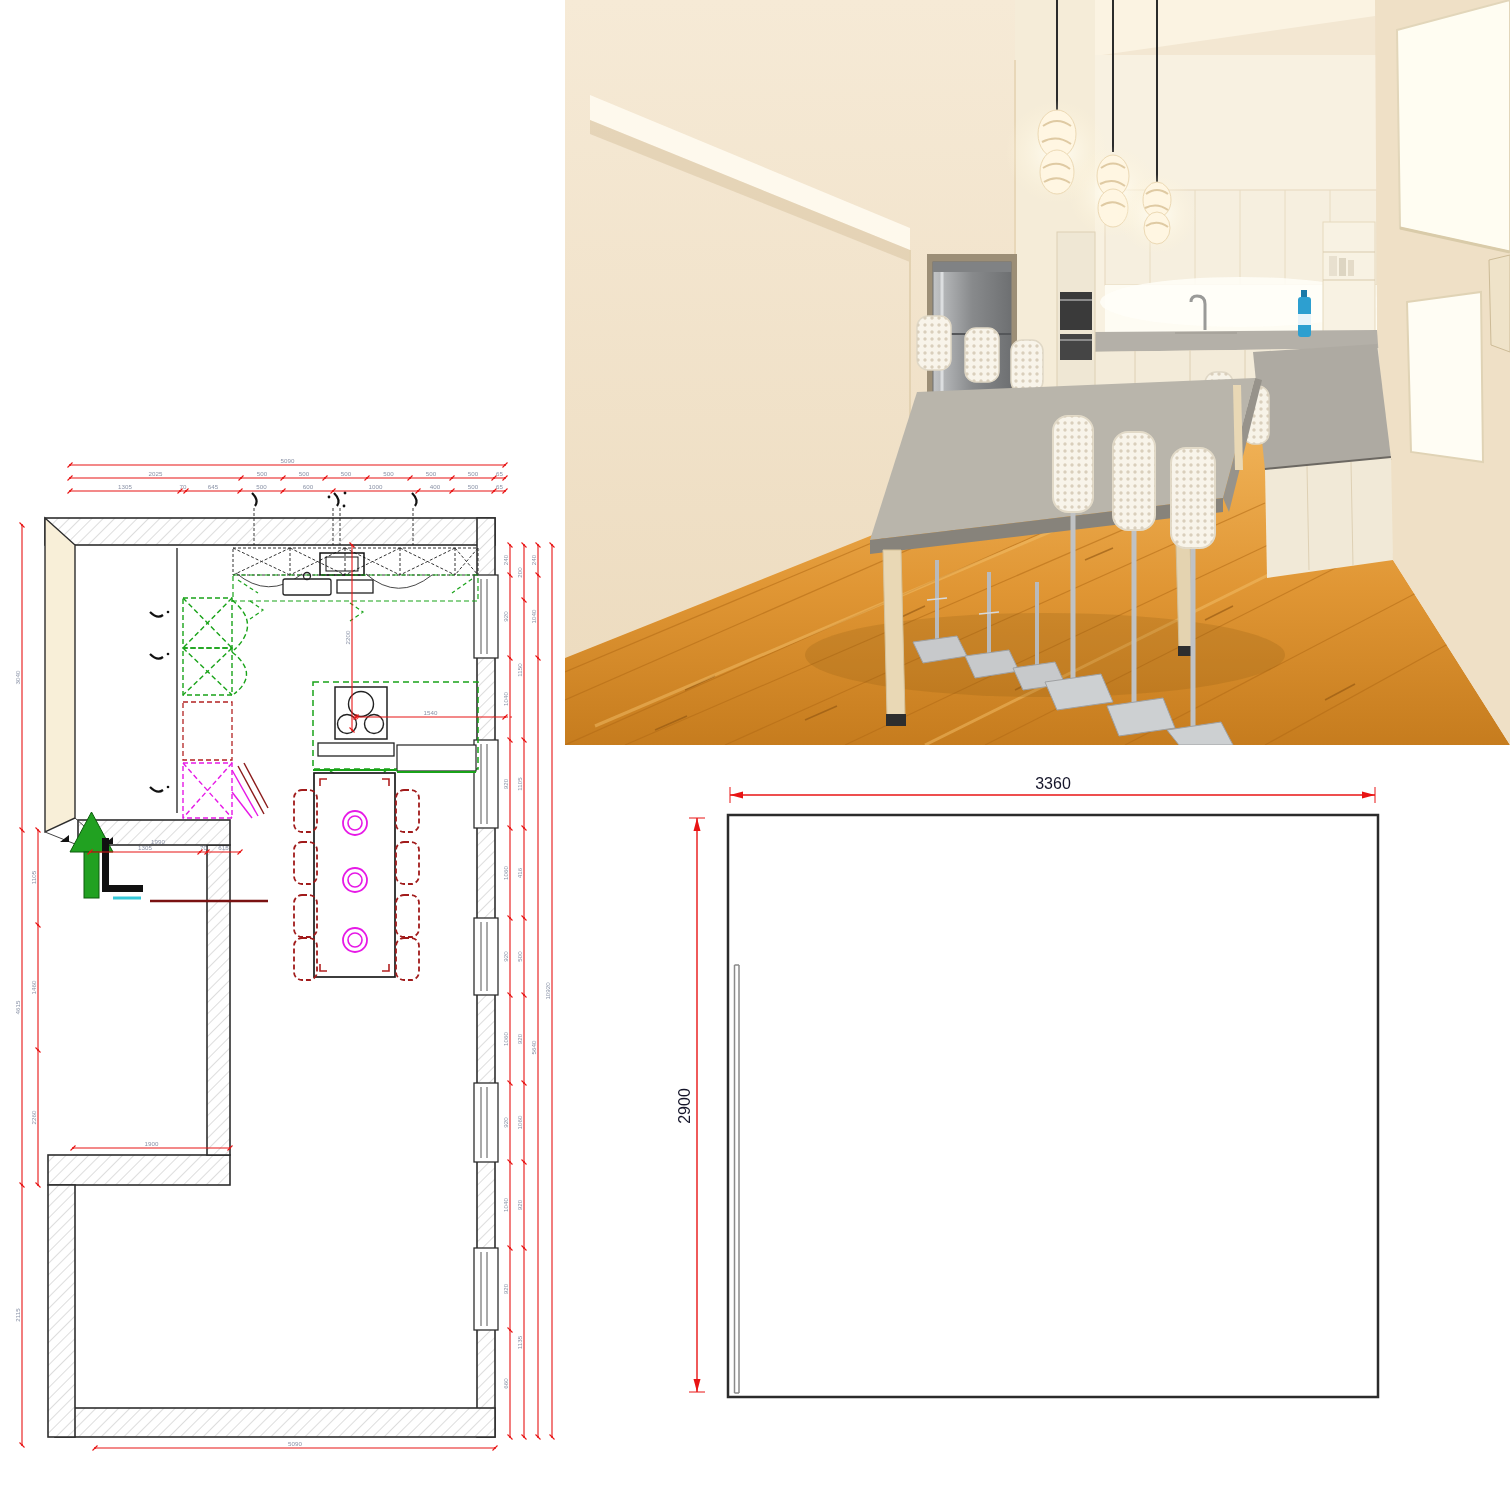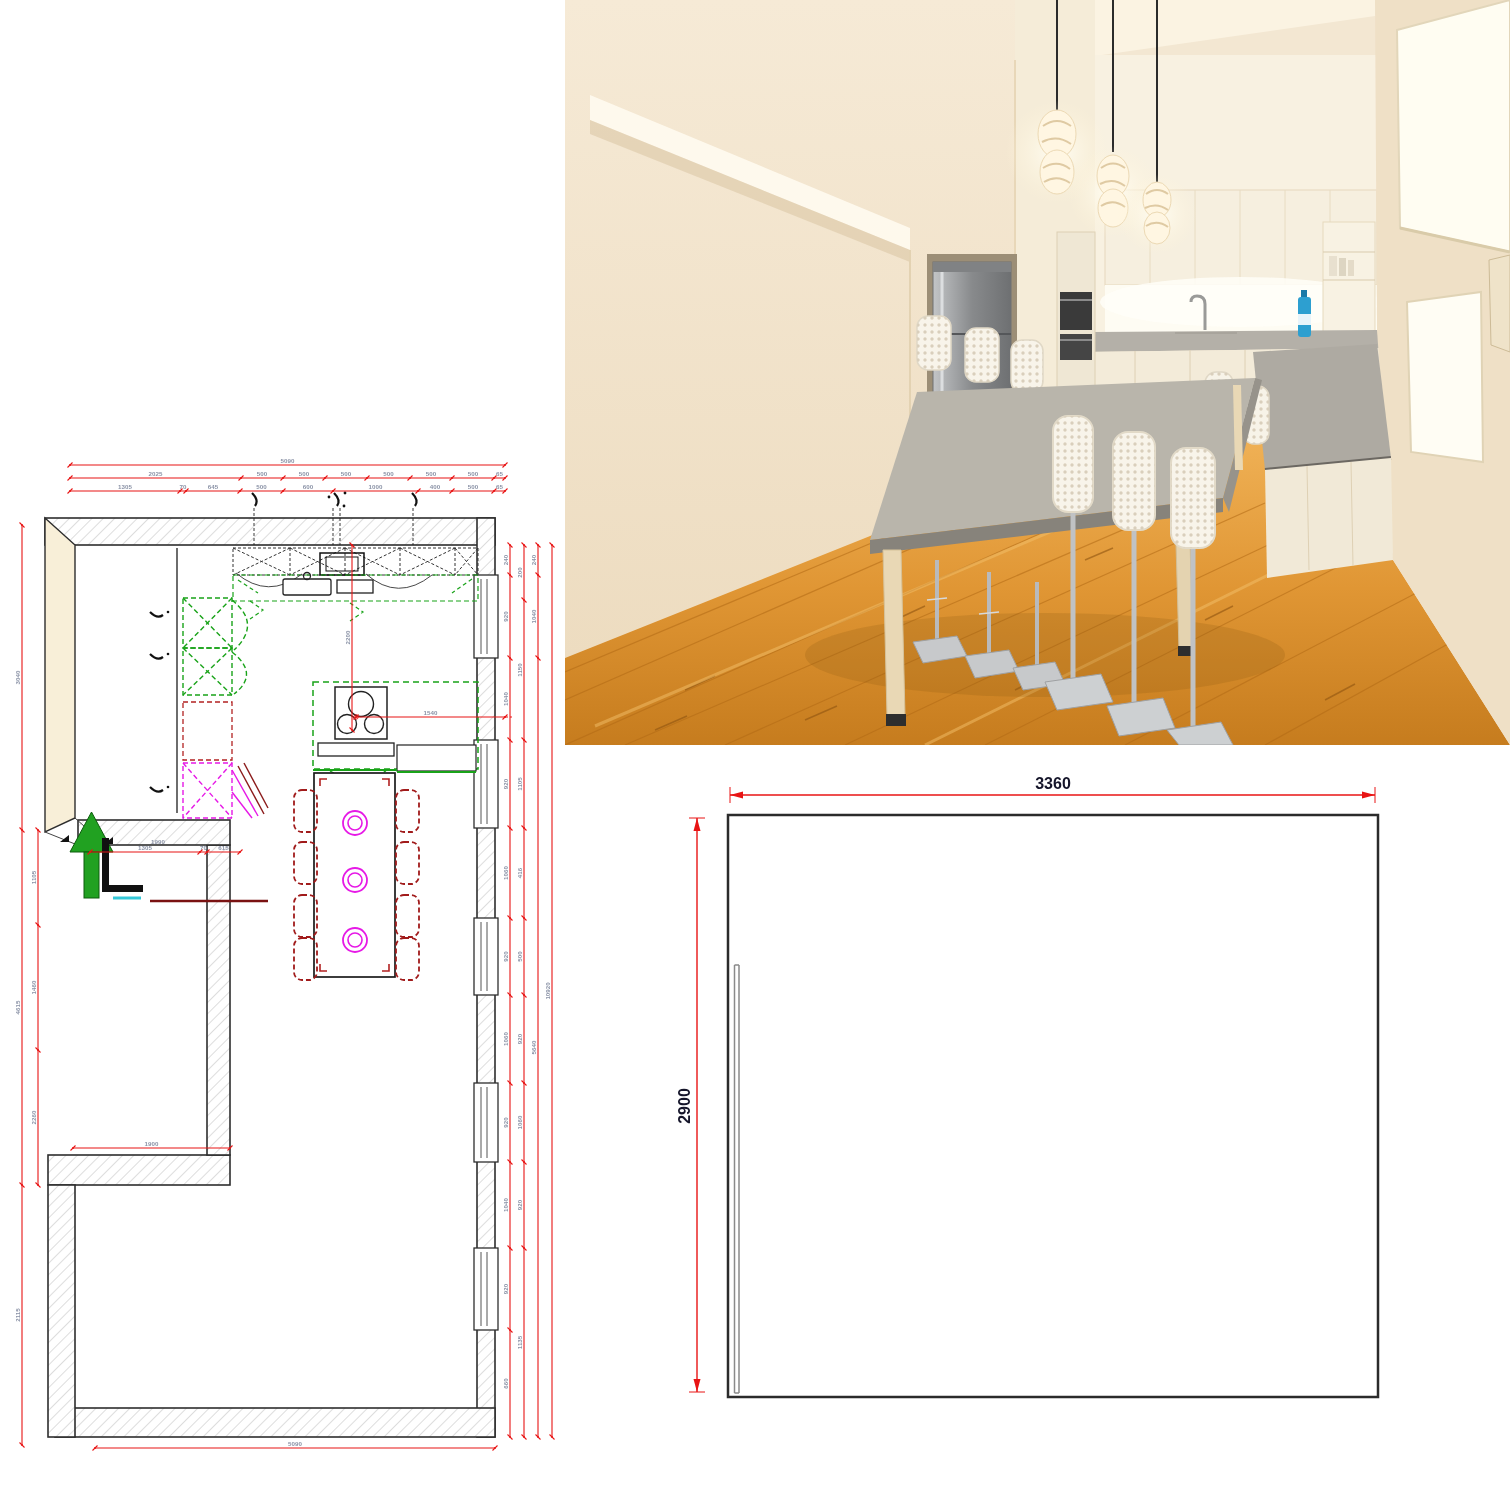--- a/index.html
+++ b/index.html
@@ -1,17 +1,17 @@
 <!DOCTYPE html>
 <html><head>
 <meta charset="utf-8">
 <style>
   html,body{margin:0;padding:0;background:#ffffff;}
   .page{position:relative;width:1510px;height:1510px;background:#ffffff;overflow:hidden;
-        font-family:"Liberation Sans","DejaVu Sans",sans-serif;font-weight:bold;}
+        font-family:"Liberation Sans","DejaVu Sans",sans-serif;}
   .abs{position:absolute;}
   svg text{font-family:"Liberation Sans","DejaVu Sans",sans-serif;}
 </style>
 </head>
 <body>
 
 <div class="page">
 
   <svg class="abs" style="left:565px;top:0;" width="945" height="745" viewBox="0 0 945 745">
     <defs>

